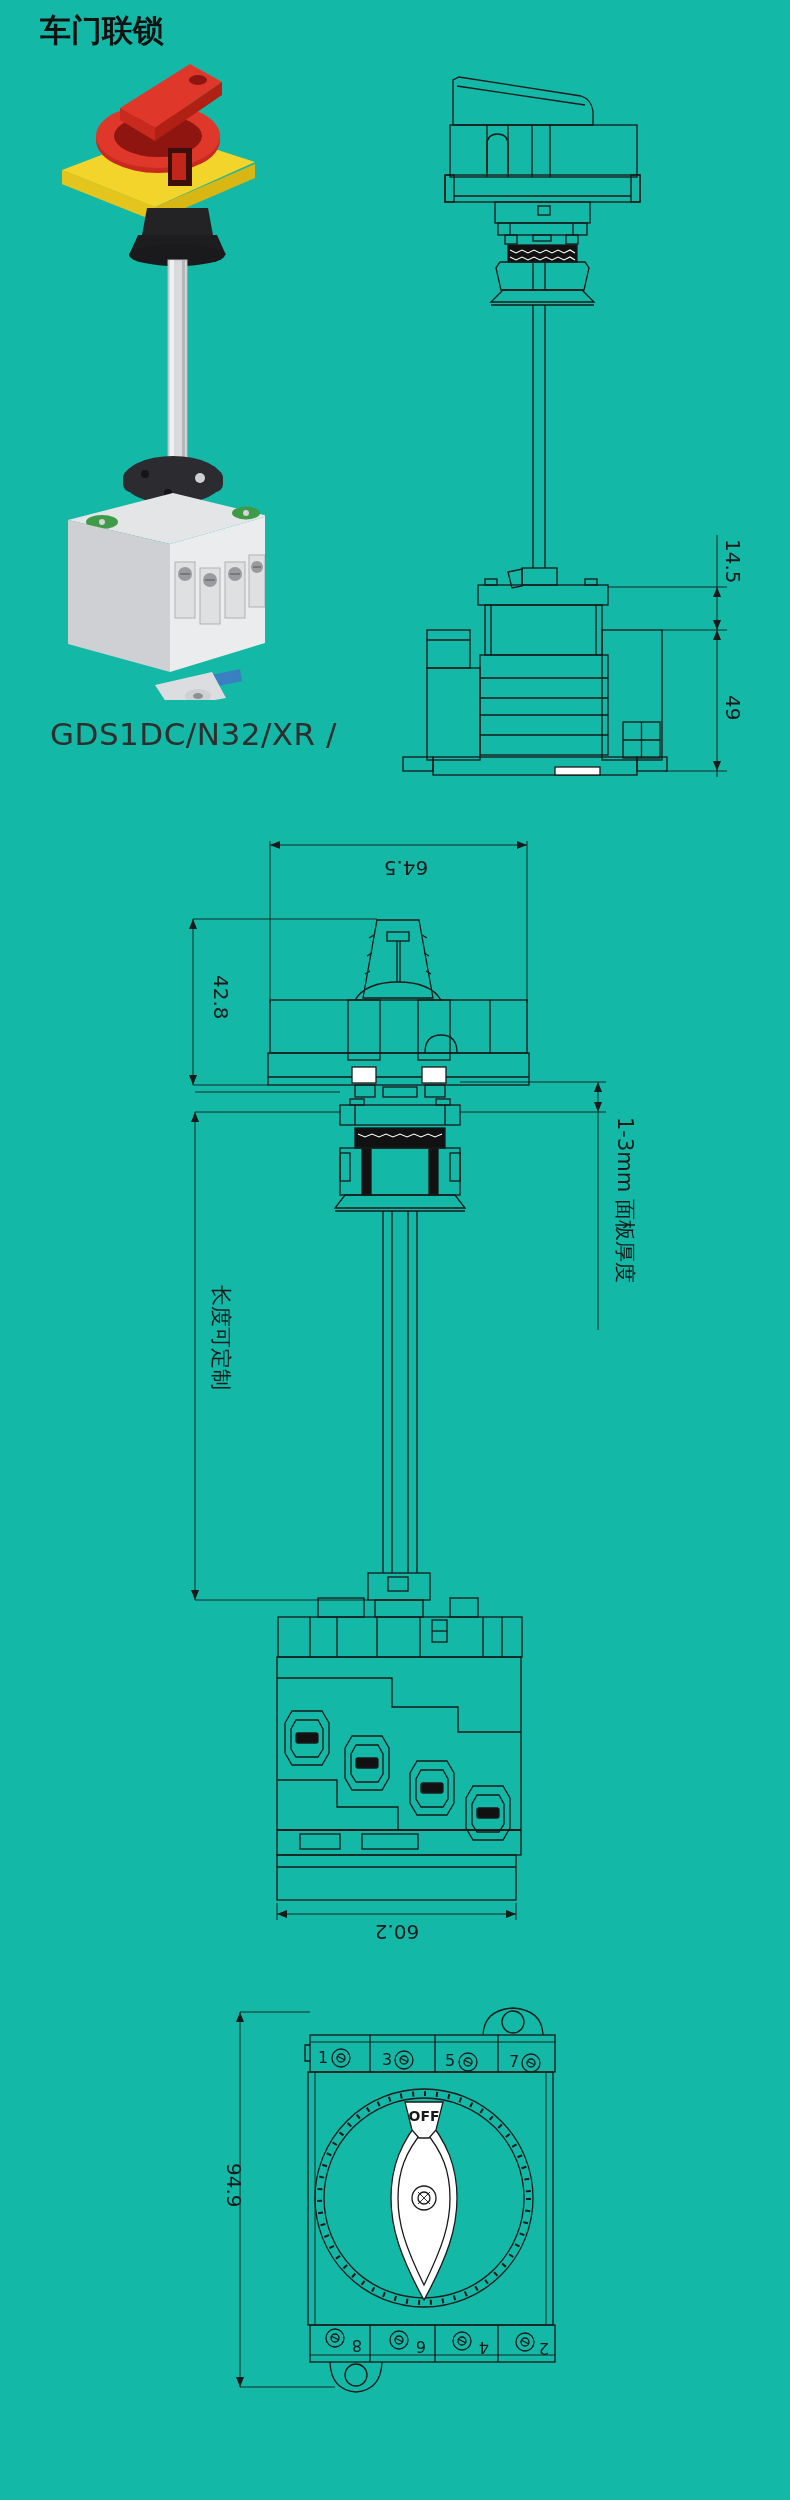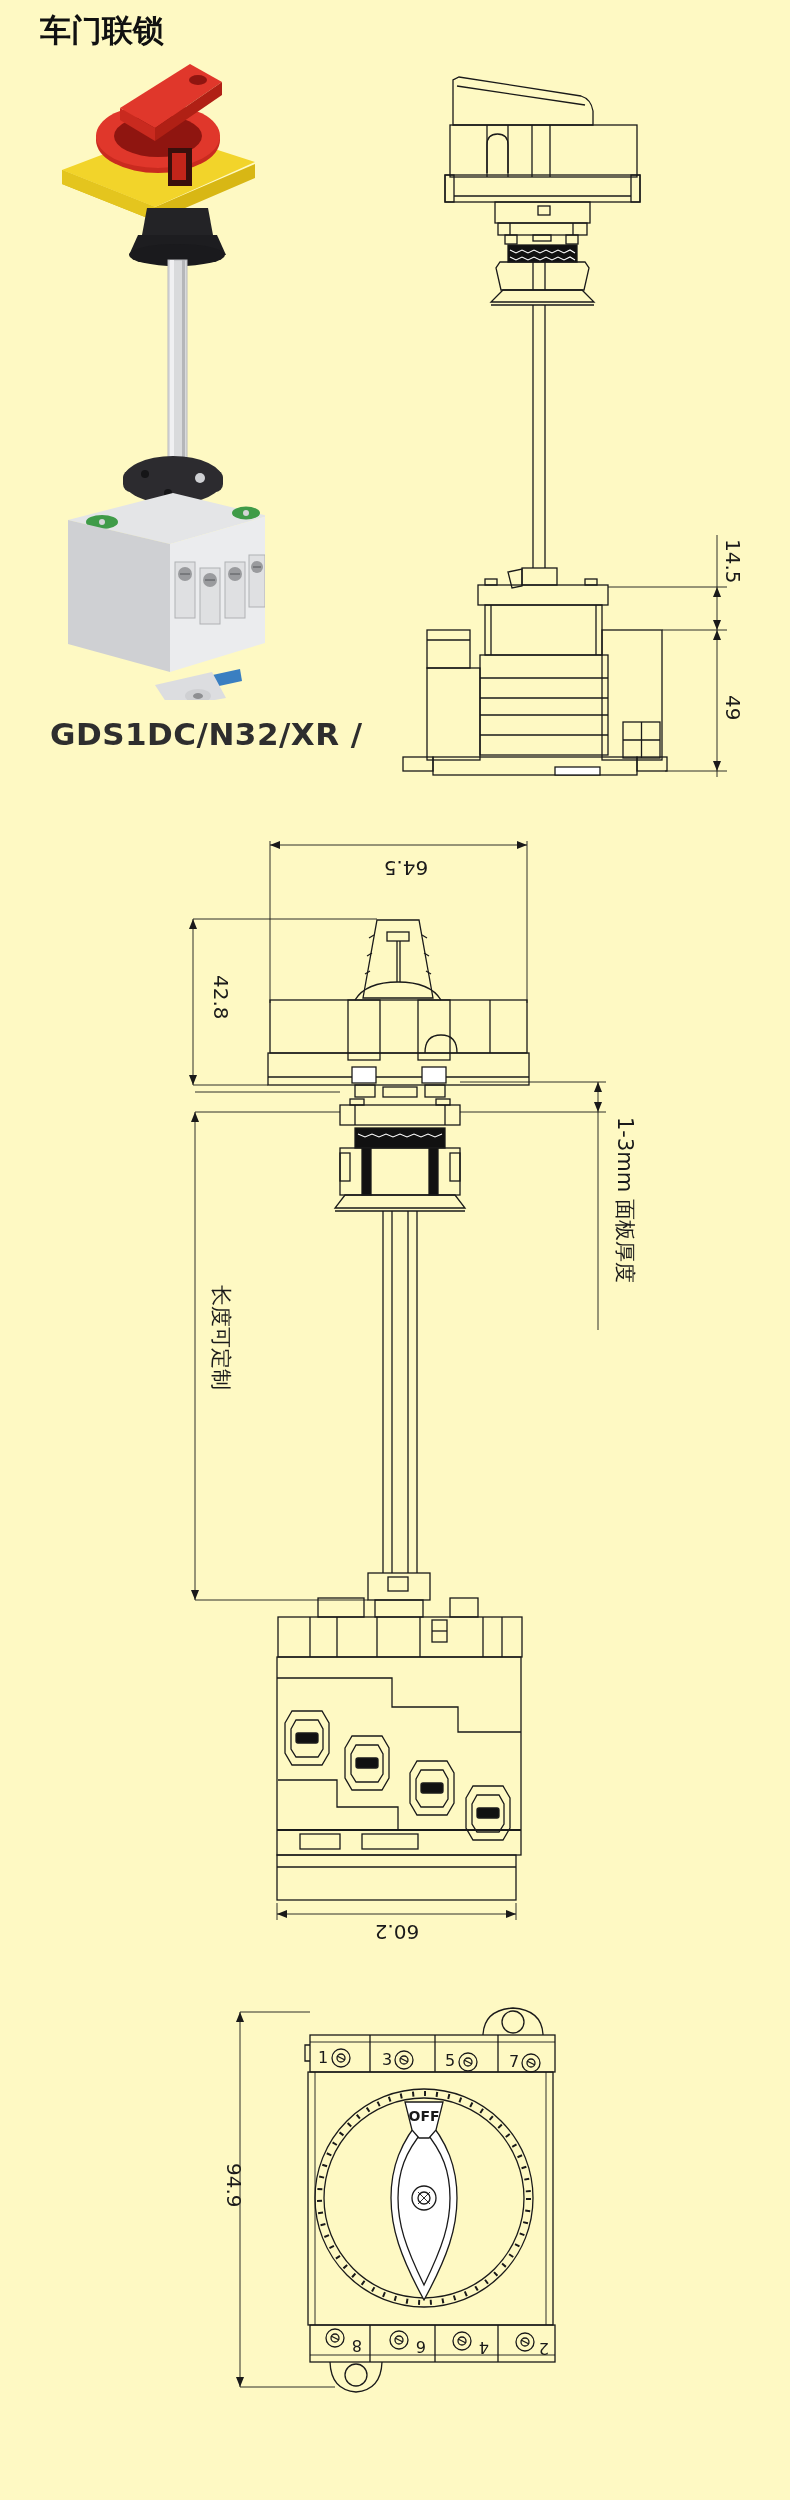--- a/index.html
+++ b/index.html
@@ -1,19 +1,19 @@
 <!DOCTYPE html>
 <html><head>
 <meta charset="utf-8">
 <style>
   html,body{margin:0;padding:0;background:#ffffff;}
-  #page{position:relative;width:790px;height:2500px;background:#fef9c3;overflow:hidden;
+  #page{position:relative;width:790px;height:2500px;background:#14b8a6;overflow:hidden;
         font-family:"DejaVu Sans","Liberation Sans",sans-serif;}
   #title{position:absolute;left:40px;top:10px;font-size:31px;font-weight:bold;color:#111;}
-  #model{position:absolute;left:50px;top:716px;font-size:31px;color:#2e2e2e;line-height:37px;letter-spacing:.5px;font-weight:bold;}
+  #model{position:absolute;left:50px;top:716px;font-size:31px;color:#2e2e2e;line-height:37px;letter-spacing:.5px;}
   svg{position:absolute;}
   .ln{stroke:#1a1a1a;fill:none;stroke-width:1.3;stroke-linecap:butt;}
   .ln2{stroke:#1a1a1a;fill:none;stroke-width:2;}
   .thin{stroke:#1a1a1a;fill:none;stroke-width:0.9;}
   .arr{fill:#1a1a1a;stroke:none;}
   .blk{fill:#111;stroke:#1a1a1a;}
   .wht{fill:#ffffff;stroke:#1a1a1a;stroke-width:1.3;}
   text.dim{font-family:"DejaVu Sans",sans-serif;font-size:20px;fill:#1a1a1a;}
   text.cjk{font-family:"DejaVu Sans",sans-serif;font-size:21px;fill:#1a1a1a;}
   text.term{font-family:"DejaVu Sans",sans-serif;font-size:16px;fill:#1a1a1a;}

